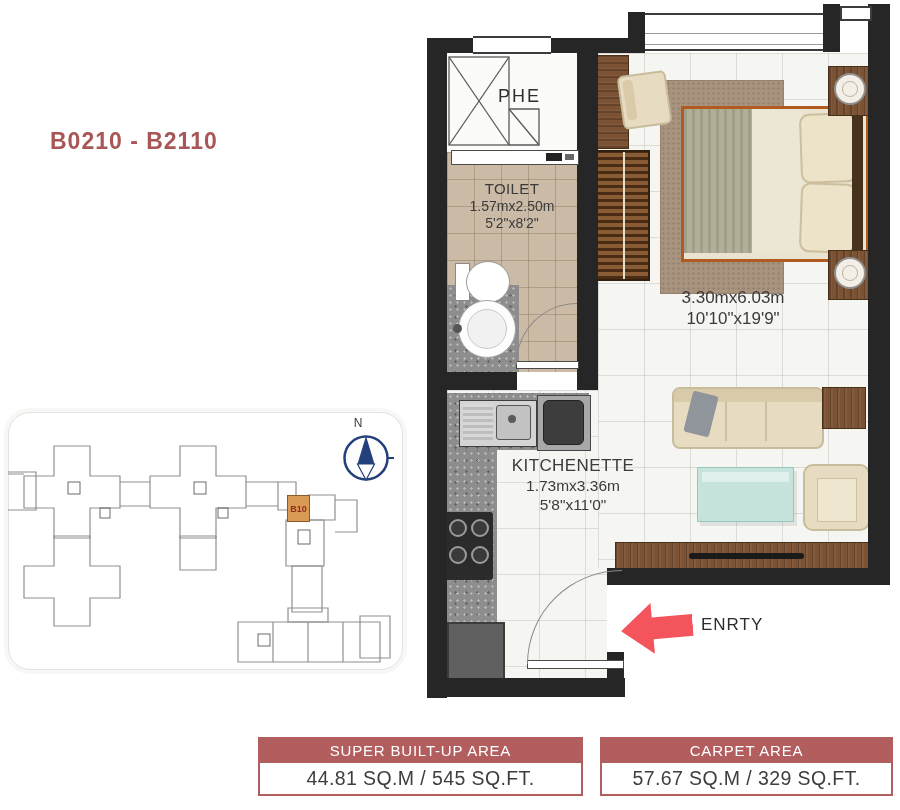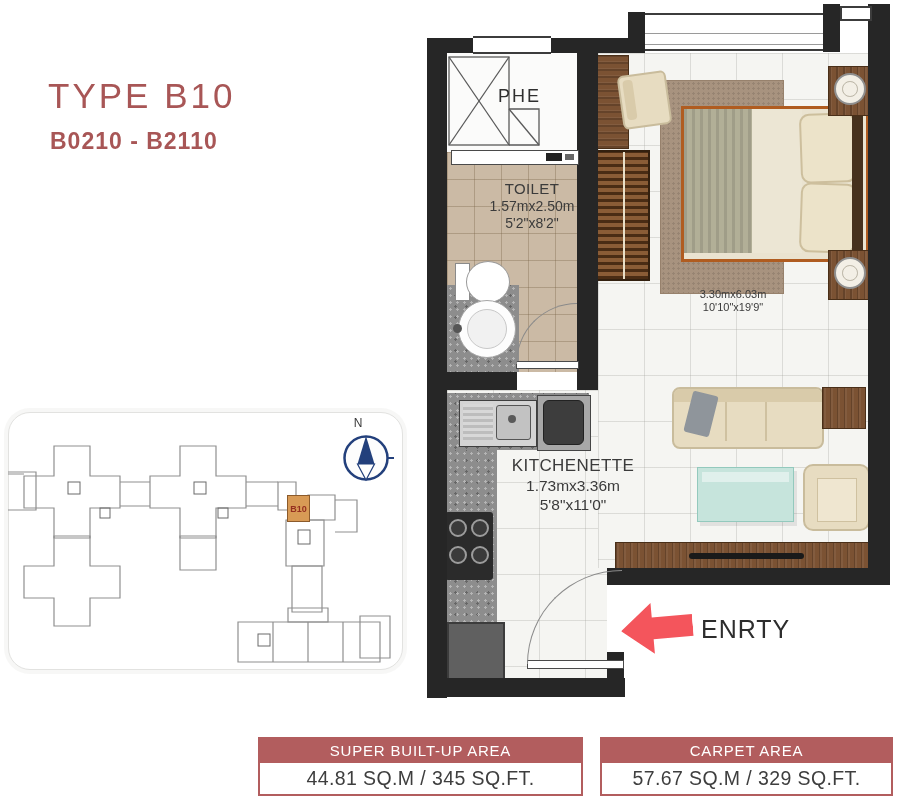--- a/index.html
+++ b/index.html
@@ -47,36 +47,36 @@
   
   .doorleaf{position:absolute;z-index:36;background:#fff;border:1.5px solid #4a4a4a;}
   .swing{position:absolute;z-index:36;border-top:1.5px solid #8a8a8a;border-left:1.5px solid #8a8a8a;
       border-top-left-radius:100%;}
 
   
   .roomlbl{position:absolute;z-index:40;text-align:center;color:#3b3b3b;line-height:1.22;}
   .roomlbl .l1{font-size:17px;letter-spacing:.4px;}
   .roomlbl .l2{font-size:15.5px;text-align:center;}
   .lbl-living .l1{font-size:19px;}
-  .lbl-living .l2{font-size:11px;}
+  .lbl-living .l2{font-size:17px;}
   .lbl-toilet .l1{font-size:15px;}
   .lbl-toilet .l2{font-size:14px;}
   .phe-lbl{position:absolute;z-index:40;font-size:18px;letter-spacing:2px;color:#2f2f2f;}
 
   .furn{position:absolute;z-index:6;}
   .cream{background:#e7dcc1;border:2px solid #c9bc9c;border-radius:8px;}
   .lamp{position:absolute;border-radius:50%;background:#f3efe6;border:2px solid #8f8f8f;z-index:7;}
   .lamp:after{content:"";position:absolute;left:22%;top:22%;right:22%;bottom:22%;border-radius:50%;border:1.5px solid #b9b3a4;}
   .burner{position:absolute;width:14px;height:14px;border-radius:50%;border:2px solid #9c9c9c;background:#3a3a3a;}
 
   
   .entry-arrow{position:absolute;left:621px;top:599px;width:72px;height:58px;z-index:40;
       background:var(--entry_arrow,#f4555c);transform:rotate(-5deg);
       clip-path:polygon(0 50%,44% 6%,44% 31%,100% 31%,100% 69%,44% 69%,44% 94%);}
-  .entry-lbl{position:absolute;left:701px;top:615px;z-index:40;font-size:25px;letter-spacing:1px;color:#2d2d2d;}
+  .entry-lbl{position:absolute;left:701px;top:615px;z-index:40;font-size:17px;letter-spacing:1px;color:#2d2d2d;}
 
   
   .keycard{position:absolute;left:8px;top:412px;width:393px;height:256px;background:#fff;
       border:1.5px solid #e2e2e0;border-radius:22px;z-index:10;box-shadow:0 0 0 4px rgba(240,240,238,.5);}
   .b10{position:absolute;left:287px;top:495px;width:21px;height:25px;z-index:12;
       background:var(--keyplan_orange,#d89a55);border:1px solid #8b5a2b;display:flex;align-items:center;justify-content:center;
       font-size:9px;font-weight:700;color:#952f20;}
   .compass-n{position:absolute;left:358px;top:416px;z-index:12;font-size:12px;color:#3a3a3a;transform:translateX(-50%);}
 
   
@@ -84,21 +84,20 @@
   .bar .hd{height:26px;background:var(--accent_red,#b25d5e);color:#fff;display:flex;align-items:center;justify-content:center;
       font-size:15px;letter-spacing:.8px;}
   .bar .val{height:31px;background:#fff;border:2px solid var(--accent_red,#b25d5e);border-top:none;color:#3e3e3e;
       display:flex;align-items:center;justify-content:center;font-size:19.5px;letter-spacing:.4px;}
 </style>
 </head>
 <body>
 
 <div class="page">
 
-  <div class="t-type">TYPE B10</div>
   <div class="t-units">B0210 - B2110</div>
 
   <div class="abs" style="left:0;top:0;width:900px;height:810px;">
 
     <div class="abs" style="left:447px;top:53px;width:130px;height:99px;background:#fbfbfa;z-index:1;"></div>
     <div class="tile-beige" style="left:447px;top:152px;width:130px;height:220px;"></div>
     <div class="tile-light" style="left:447px;top:390px;width:160px;height:288px;"></div>
     <div class="tile-light" style="left:598px;top:53px;width:270px;height:515px;"></div>
 
     <svg class="abs" style="left:447px;top:53px;z-index:4;" width="140" height="99" viewBox="0 0 140 99">
@@ -130,21 +129,21 @@
     </div>
     <div class="abs" style="left:447px;top:622px;width:54px;height:54px;background:#606060;border:2px solid #3c3c3c;z-index:6;"></div>
 
     <div class="abs" style="left:455px;top:263px;width:13px;height:36px;background:#fff;border:1.5px solid #8a8a8a;z-index:6;"></div>
     <div class="abs" style="left:466px;top:261px;width:42px;height:40px;background:#fff;border:1.5px solid #9a9a9a;border-radius:50%;z-index:6;"></div>
     <div class="speck" style="left:447px;top:285px;width:72px;height:87px;"></div>
     <div class="abs" style="left:458px;top:300px;width:56px;height:56px;background:#fdfdfd;border:1.5px solid #a5a5a5;border-radius:50%;z-index:6;">
       <div class="abs" style="left:8px;top:8px;width:38px;height:38px;border:1.5px solid #c8c8c8;background:#f1f1f1;border-radius:50%;"></div>
       <div class="abs" style="left:-6px;top:23px;width:9px;height:9px;background:#555;border-radius:50%;"></div>
     </div>
-    <div class="roomlbl lbl-toilet" style="left:447px;top:180px;width:130px;padding-left:20px;">
+    <div class="roomlbl lbl-toilet" style="left:447px;top:180px;width:130px;">
       <div class="l1">TOILET</div>
       <div class="l2">1.57mx2.50m</div>
       <div class="l2">5'2"x8'2"</div>
     </div>
 
     <div class="wood-v furn" style="left:597px;top:55px;width:30px;height:92px;"></div>
     <div class="furn cream" style="left:620px;top:73px;width:45px;height:50px;transform:rotate(-8deg);border-radius:6px;">
       <div class="abs" style="left:3px;top:3px;width:10px;height:40px;background:#d9cbaa;border-radius:4px;"></div>
     </div>
     <div class="louver" style="left:596px;top:150px;width:50px;height:127px;"></div>
@@ -246,20 +245,20 @@
   <div class="compass-n">N</div>
   <svg class="abs" style="left:338px;top:430px;z-index:12;" width="58" height="58" viewBox="0 0 58 58">
     <circle cx="28" cy="28" r="21.5" fill="#fdfdfd" stroke="var(--compass_navy,#23407c)" stroke-width="2.5"></circle>
     <line x1="49" y1="28" x2="56" y2="28" stroke="var(--compass_navy,#23407c)" stroke-width="2"></line>
     <path d="M28,6 L19.5,34 L36.5,34 Z" fill="var(--compass_navy,#23407c)"></path>
     <path d="M19.5,34 L36.5,34 L28,50 Z" fill="#ffffff" stroke="var(--compass_navy,#23407c)" stroke-width="1.2"></path>
   </svg>
 
   <div class="bar" style="left:258px;top:737px;width:325px;">
     <div class="hd">SUPER BUILT-UP AREA</div>
-    <div class="val">44.81 SQ.M / 345 SQ.FT.</div>
+    <div class="val">44.81 SQ.M / 545 SQ.FT.</div>
   </div>
   <div class="bar" style="left:600px;top:737px;width:293px;">
     <div class="hd">CARPET AREA</div>
     <div class="val">57.67 SQ.M / 329 SQ.FT.</div>
   </div>
 
 </div>
 
 </body></html>

